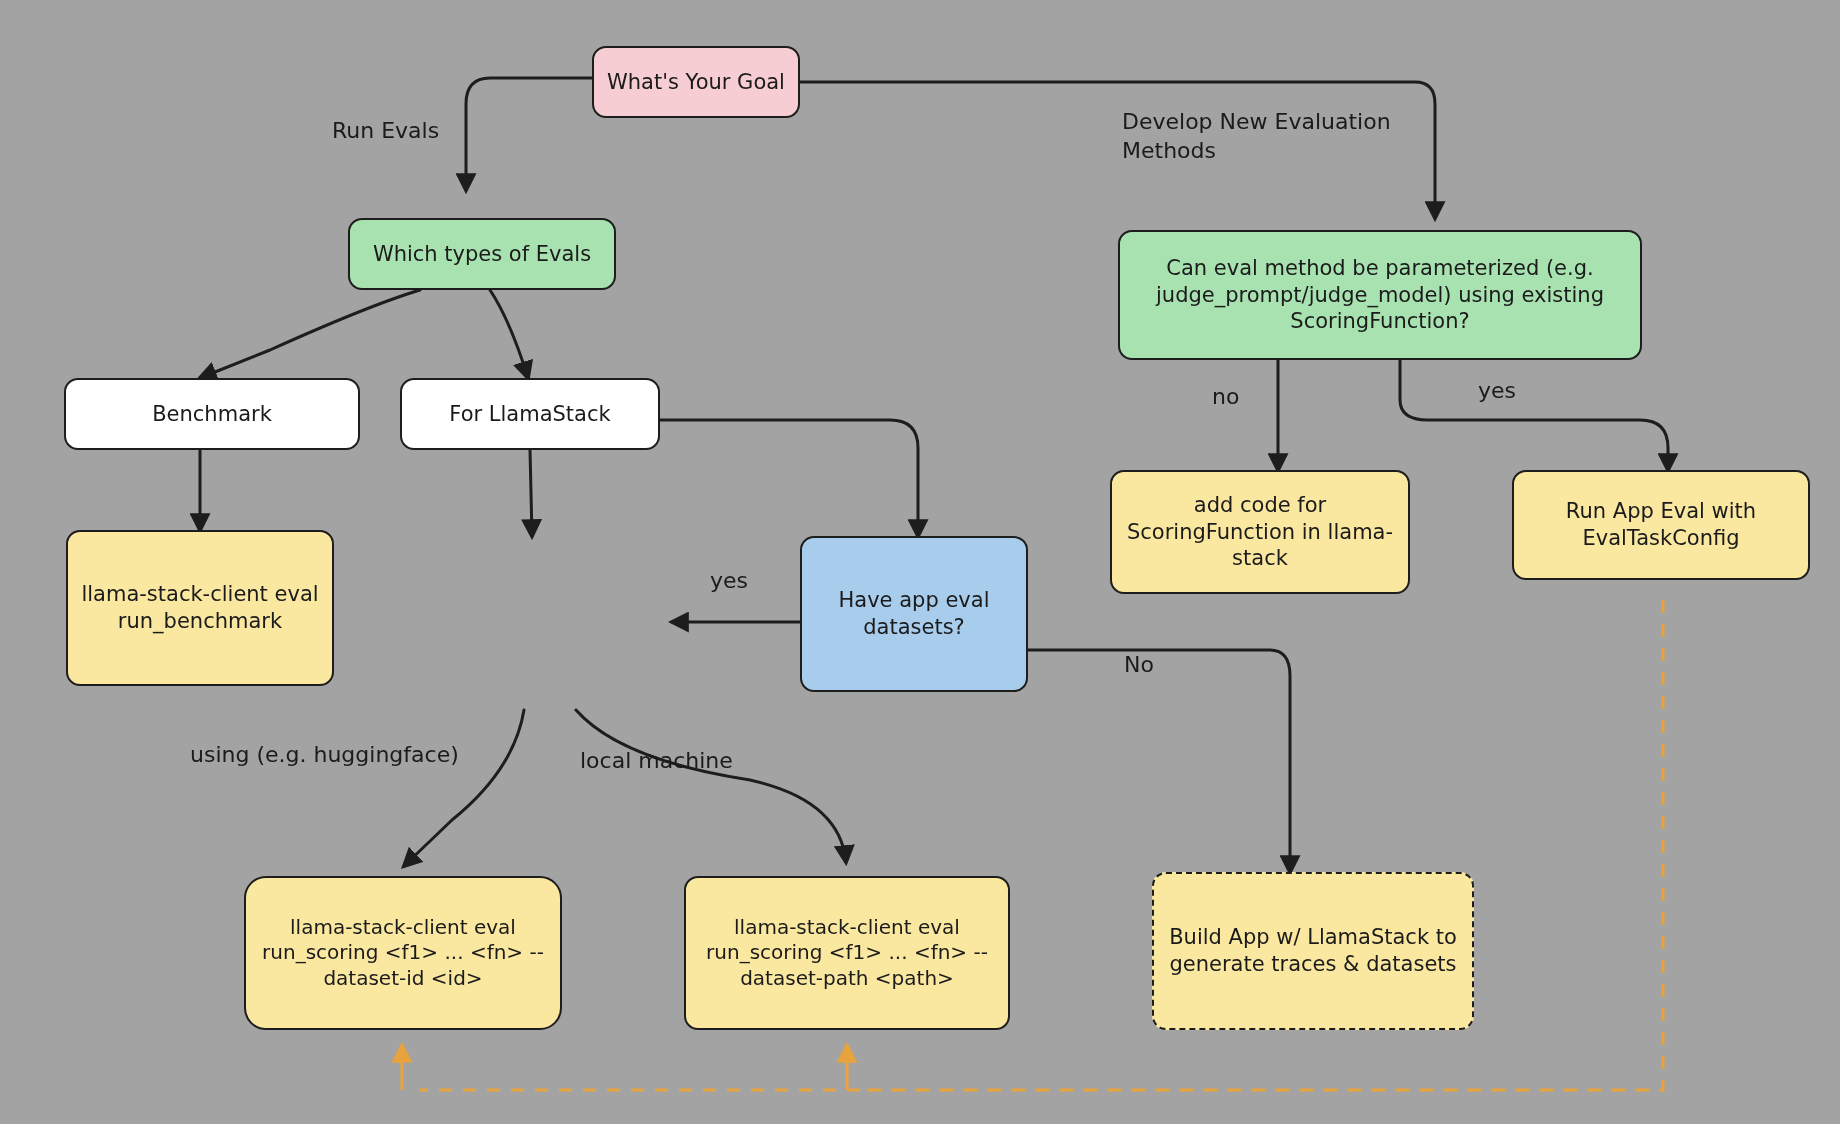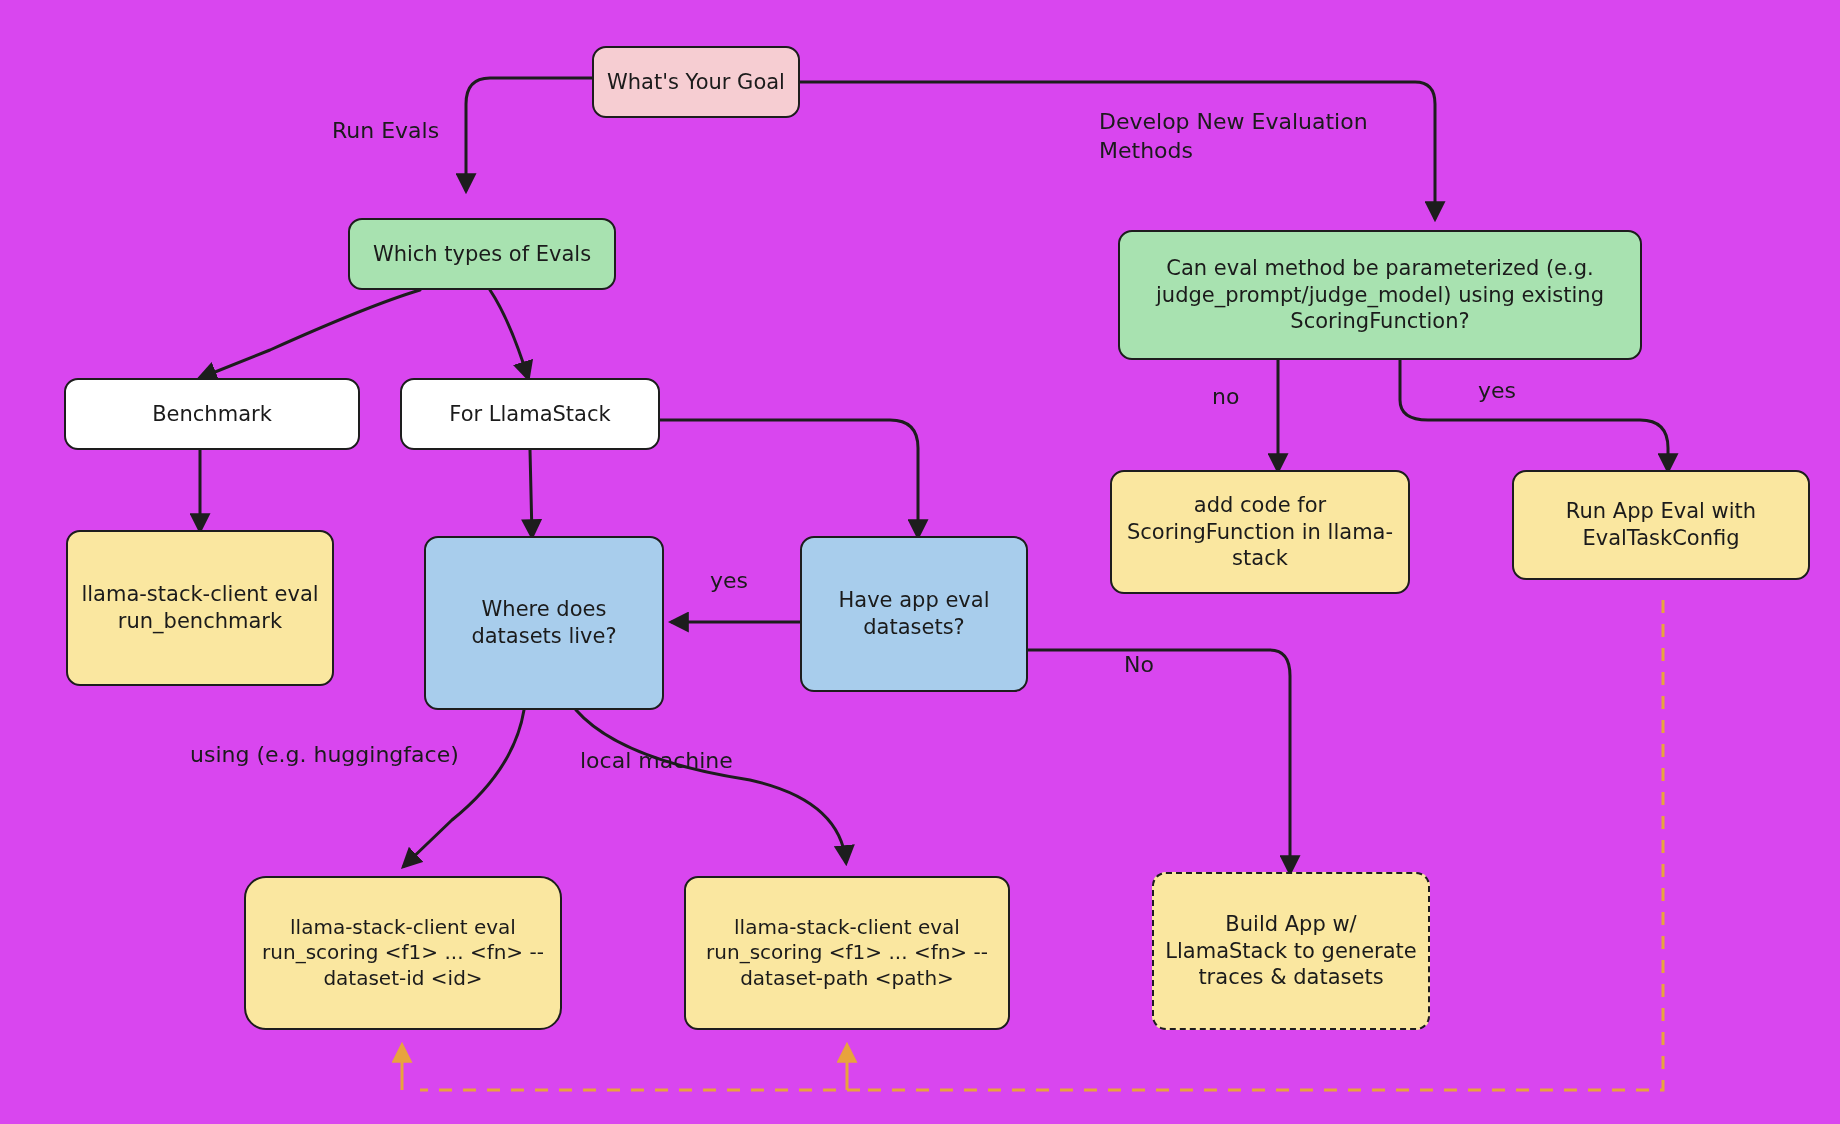--- a/index.html
+++ b/index.html
@@ -7,21 +7,21 @@
     padding: 0;
     background: #ffffff;
   }
   body {
     font-family: "DejaVu Sans", sans-serif;
   }
   #canvas {
     position: relative;
     width: 1840px;
     height: 1124px;
-    background: #d946ef;
+    background: #a3a3a3;
     overflow: hidden;
   }
   svg.edges {
     position: absolute;
     left: 0;
     top: 0;
     width: 1840px;
     height: 1124px;
     pointer-events: none;
   }
@@ -127,23 +127,20 @@
   </div>
 
   <div class="node rounded white fs-21" style="left:400px; top:378px; width:260px; height:72px;">
     <span>For LlamaStack</span>
   </div>
 
   <div class="node rounded yellow fs-21" style="left:66px; top:530px; width:268px; height:156px;">
     <span>llama-stack-client eval run_benchmark</span>
   </div>
 
-  <div class="node rounded blue fs-21" style="left:424px; top:536px; width:240px; height:174px;">
-    <span>Where does datasets live?</span>
-  </div>
 
   <div class="node rounded blue fs-21" style="left:800px; top:536px; width:228px; height:156px;">
     <span>Have app eval datasets?</span>
   </div>
 
   <div class="node rounded green fs-21" style="left:1118px; top:230px; width:524px; height:130px;">
     <span>Can eval method be parameterized (e.g. judge_prompt/judge_model) using existing ScoringFunction?</span>
   </div>
 
   <div class="node rounded yellow fs-21" style="left:1110px; top:470px; width:300px; height:124px;">
@@ -155,29 +152,29 @@
   </div>
 
   <div class="node rounded yellow fs-20" style="left:244px; top:876px; width:318px; height:154px;border-radius:22px;">
     <span>llama-stack-client eval run_scoring &lt;f1&gt; ... &lt;fn&gt; --dataset-id &lt;id&gt;</span>
   </div>
 
   <div class="node rounded yellow fs-20" style="left:684px; top:876px; width:326px; height:154px;">
     <span>llama-stack-client eval run_scoring &lt;f1&gt; ... &lt;fn&gt; --dataset-path &lt;path&gt;</span>
   </div>
 
-  <div class="node rounded dashed fs-21" style="left:1152px; top:872px; width:278px; height:158px;">
+  <div class="node rounded dashed fs-21" style="left:1152px; top:872px; width:322px; height:158px;">
     <span>Build App w/ LlamaStack to generate traces &amp; datasets</span>
   </div>
 
   <div class="edge-label fs-22" style="left:332px; top:118px;">
     <span>Run Evals</span>
   </div>
 
-  <div class="edge-label fs-22" style="left:1099px; top:108px; white-space:normal; width:300px; line-height:1.3;">
+  <div class="edge-label fs-22" style="left:1122px; top:108px; white-space:normal; width:300px; line-height:1.3;">
     <span>Develop New Evaluation Methods</span>
   </div>
 
   <div class="edge-label fs-22" style="left:1212px; top:384px;">
     <span>no</span>
   </div>
 
   <div class="edge-label fs-22" style="left:1478px; top:378px;">
     <span>yes</span>
   </div>

